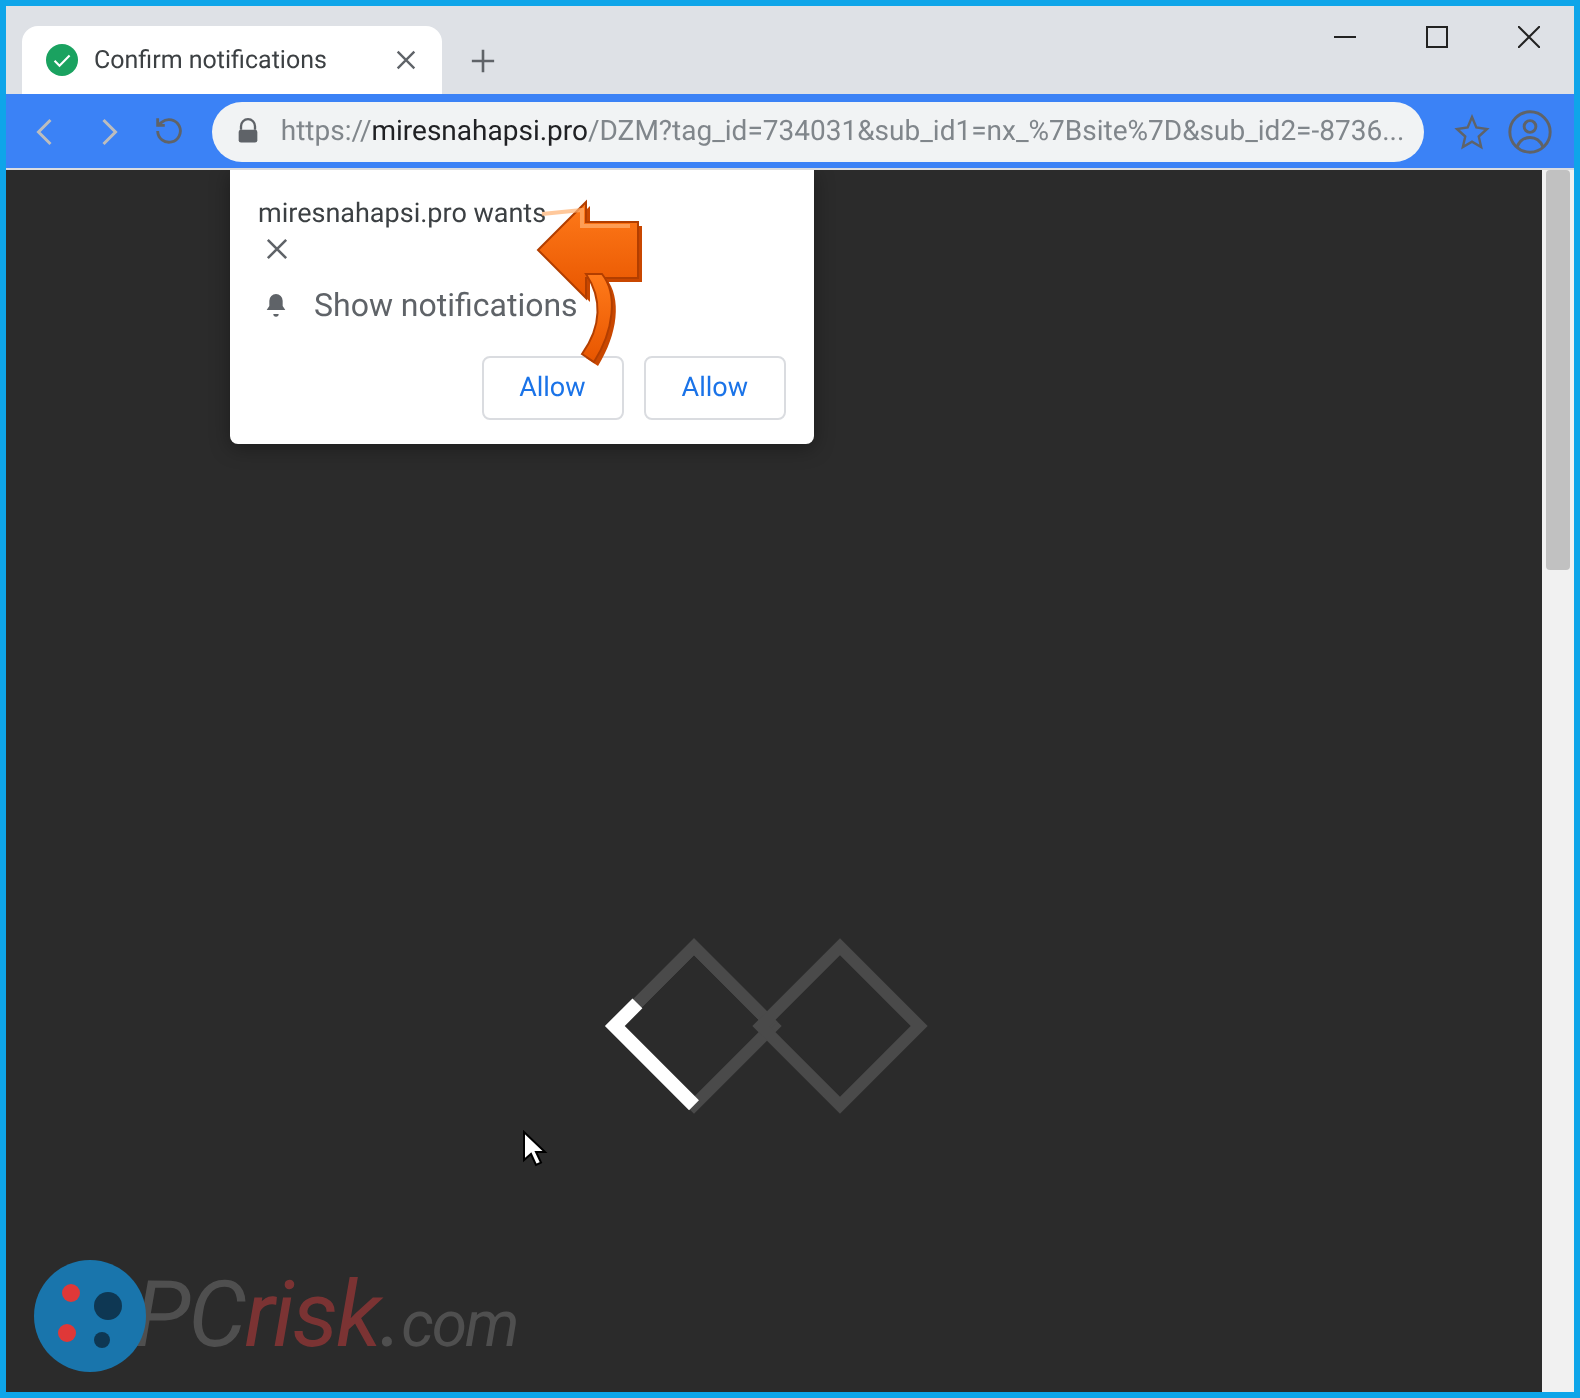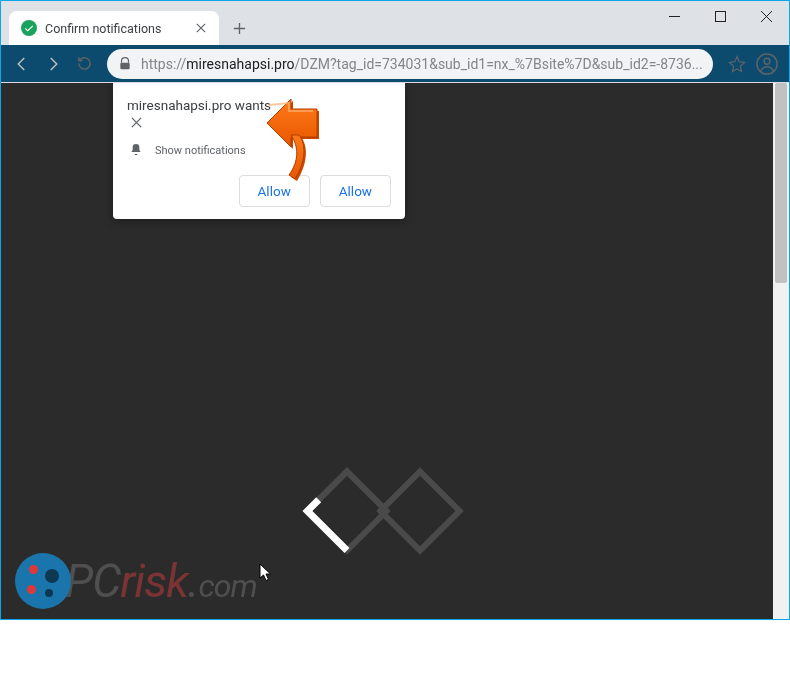--- a/index.html
+++ b/index.html
@@ -1,35 +1,35 @@
 <!DOCTYPE html>
 <html><head>
 <meta charset="utf-8">
 <style>
   * { margin: 0; padding: 0; box-sizing: border-box; font-family: -apple-system, BlinkMacSystemFont, "Segoe UI", Roboto, Arial, sans-serif; }
   body { width: 790px; height: 699px; background: #fff; overflow: hidden; position: relative; }
 
   
-  .window { width: 790px; height: 620px; border: 1px solid #0ea5e9; background: #fff; display: flex; flex-direction: column; } 
+  .window { width: 790px; height: 699px; border: 3px solid #0ea5e9; background: #fff; display: flex; flex-direction: column; } 
 
   
   .top-row { height: 44px; background: #dee1e6; display: flex; align-items: flex-end; position: relative; }
   .win-controls { position: absolute; right: 0; top: 0; height: 30px; display: flex; }
   .win-btn { width: 46px; height: 30px; display: flex; align-items: center; justify-content: center; color: #222; }
   .win-btn svg { width: 11px; height: 11px; }
 
   .tab { margin-left: 8px; height: 34px; background: #fff; border-radius: 8px 8px 0 0; display: flex; align-items: center; padding: 0 10px 0 12px; min-width: 210px; position: relative; }
   .tab-favicon { width: 16px; height: 16px; border-radius: 50%; background: #1aa260; margin-right: 8px; display:flex; align-items:center; justify-content:center;}
   .tab-favicon svg{width:10px;height:10px;}
   .tab-title { font-size: 12.5px; color: #3c4043; flex: 1; white-space: nowrap; overflow: hidden; }
   .tab-close { width: 16px; height: 16px; display:flex;align-items:center;justify-content:center; color:#5f6368;}
   .newtab { width: 28px; height: 28px; display:flex;align-items:center;justify-content:center; margin-left:6px; margin-bottom:3px; color:#5f6368;}
 
   
-  .toolbar { height: 38px; background: #0c4a6e; border-bottom: 1px solid #dadce0; display:flex; align-items:center; padding: 0 6px; gap: 2px;}
+  .toolbar { height: 38px; background: #3b82f6; border-bottom: 1px solid #dadce0; display:flex; align-items:center; padding: 0 6px; gap: 2px;}
   .nav-btn { width: 34px; height: 30px; display:flex; align-items:center; justify-content:center; color:#5f6368; border-radius:50%;}
   .nav-btn.disabled { color: #bdbdbd; }
   .omnibox { flex:1; height: 30px; background:#f1f3f4; border-radius: 15px; display:flex; align-items:center; padding: 0 10px; margin: 0 6px; }
   .lock { width:16px; height:16px; color:#5f6368; margin-right:8px; display:flex;align-items:center;justify-content:center;}
   .url { font-size: 14px; color:#80868b; white-space:nowrap; overflow:hidden; }
   .url .scheme{color:#80868b;}
   .url .host{color:#202124;}
   .star { width:28px;height:28px; display:flex;align-items:center;justify-content:center;color:#5f6368; margin-left:4px;}
   .avatar { width:28px;height:28px;border-radius:50%; display:flex;align-items:center;justify-content:center;color:#5f6368; margin:0 4px;}
 
@@ -39,21 +39,21 @@
   .scrollbar { width:16px; background:#f1f1f1; position:relative;}
   .scroll-thumb{ position:absolute; top:0; left:2px; right:2px; height:200px; background:#c1c1c1; border-radius:2px;}
 
   
   .notif { position:absolute; left:112px; top:0; width:292px; background:#fff; box-shadow: 0 2px 10px rgba(0,0,0,.35); border-radius: 0 0 4px 4px; padding: 14px 14px 12px 14px; z-index:5;}
   .notif-head { display:flex; align-items:flex-start;flex-direction:column;}
   .notif-title { font-size:13.5px; color:#3c4043; flex:1;}
   .notif-close { width:18px;height:18px;color:#5f6368;display:flex;align-items:center;justify-content:center;}
   .notif-row { display:flex; align-items:center; margin-top:10px;}
   .bell { width:18px;height:18px;color:#5f6368; margin-right:10px;display:flex;align-items:center;justify-content:center;}
-  .notif-sub { font-size:11px; color:#5f6368;}
+  .notif-sub { font-size:16px; color:#5f6368;}
   .notif-actions { display:flex; justify-content:flex-end; gap:10px; margin-top:16px;}
   .notif-btn { border:1px solid #dadce0; background:#fff; color:#1a73e8; font-size:13.5px; padding: 7px 18px; border-radius:4px;}
 
   
   .arrow { position:absolute; left:248px; top:14px; z-index:6; }
 
   
   .loader { position:absolute; left:50%; top:430px; transform:translate(-50%,-50%);}
   .page-msg { position:absolute; left:0; right:0; top:528px; text-align:center; color:#e8e8e8; font-size:23px; font-weight:300;}
   .page-msg b{font-weight:700; color:#fff;}

